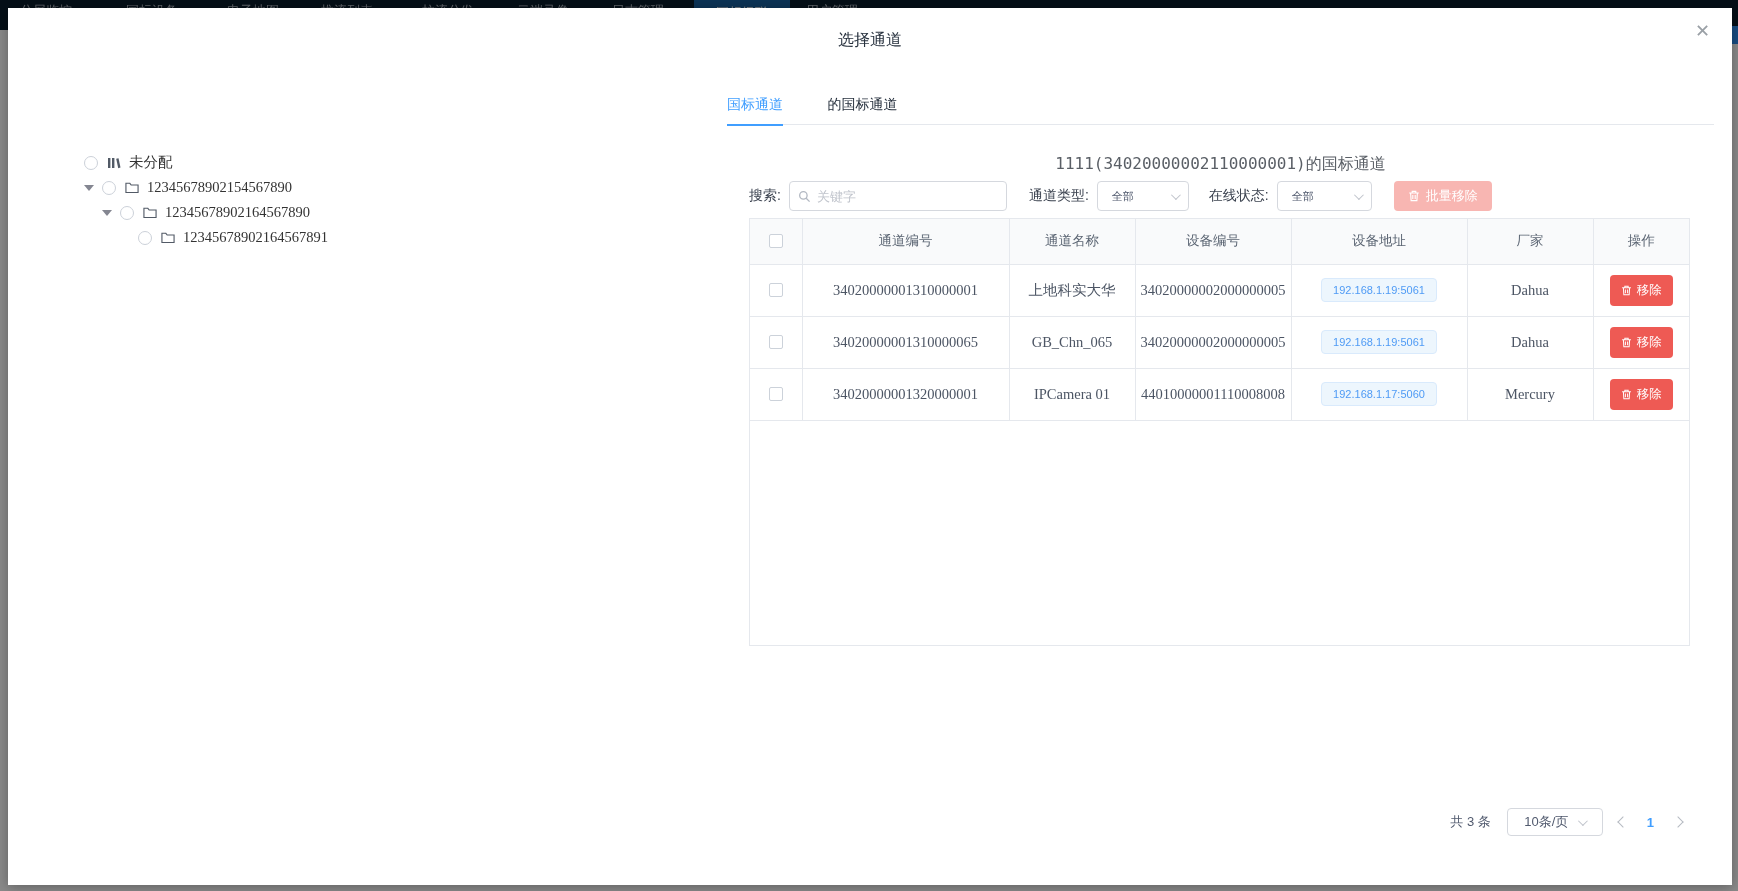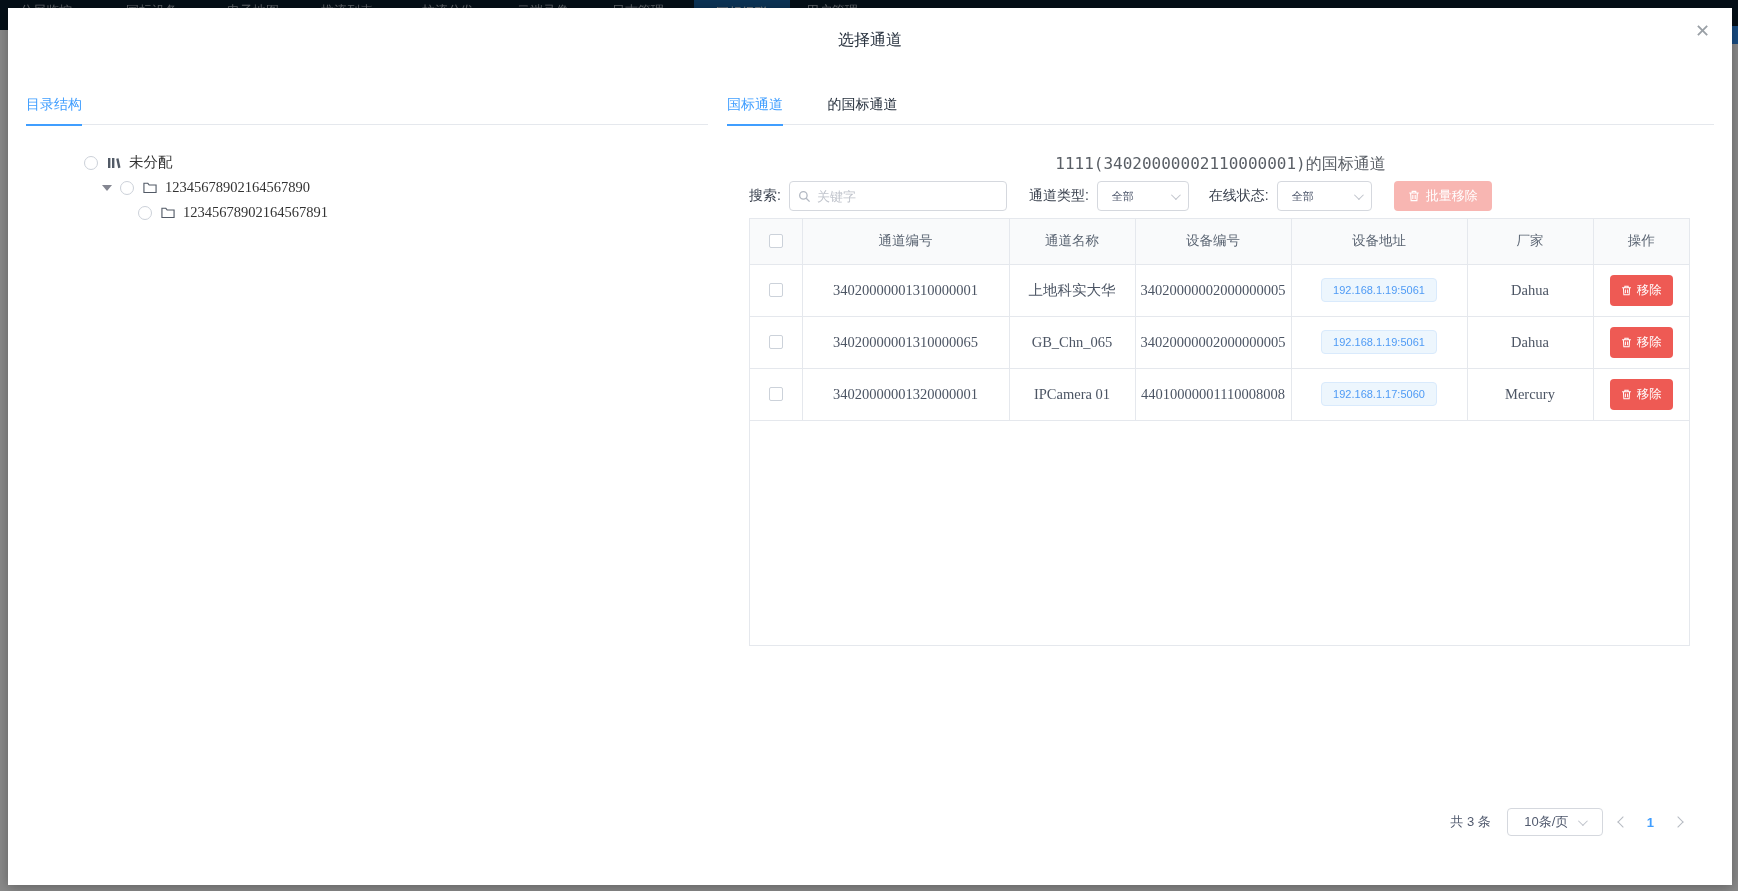--- a/index.html
+++ b/index.html
@@ -120,39 +120,46 @@
     <span class="nav-i" style="left:806px">用户管理</span>
   </div>
   <div class="bd-blue"></div>
 </div>
 <div class="overlay"></div>
 
 <div class="modal">
   <div class="modal-title">选择通道</div>
   <div class="modal-close">✕</div>
 
-  <div class="ltabbar">
-    <span class="tab active">目录结构</span>
-  </div>
 
   <div class="tree">
 
     <div class="tnode pl58">
       <span class="radio"></span>
       <span class="ticon">
         <svg class="icon-svg" width="14" height="14" viewBox="0 0 14 14" fill="currentColor">
           <rect x="1" y="2" width="2.4" height="10"></rect>
             <rect x="5" y="2" width="2.4" height="10"></rect>
           <path d="M9.2 2.8l2.3-.6 2 9.4-2.3.6z"></path>
         </svg>
       </span>
       <span class="tlabel">未分配</span>
     </div>
 
 
+    <div class="tnode plc58">
+      <span class="caret"></span>
+      <span class="radio"></span>
+      <span class="ticon">
+        <svg class="icon-svg" width="14" height="13" viewBox="0 0 15 13" fill="none" stroke="currentColor" stroke-width="1.2">
+          <path d="M1 2h4.2l1.4 1.8H14v8H1z"></path>
+        </svg>
+      </span>
+      <span class="tlabel">12345678902154567890</span>
+    </div>
 
     <div class="tnode pl76">
       <span class="caret"></span>
       <span class="radio"></span>
       <span class="ticon">
         <svg class="icon-svg" width="14" height="13" viewBox="0 0 15 13" fill="none" stroke="currentColor" stroke-width="1.2">
           <path d="M1 2h4.2l1.4 1.8H14v8H1z"></path>
         </svg>
       </span>
       <span class="tlabel">12345678902164567890</span>

